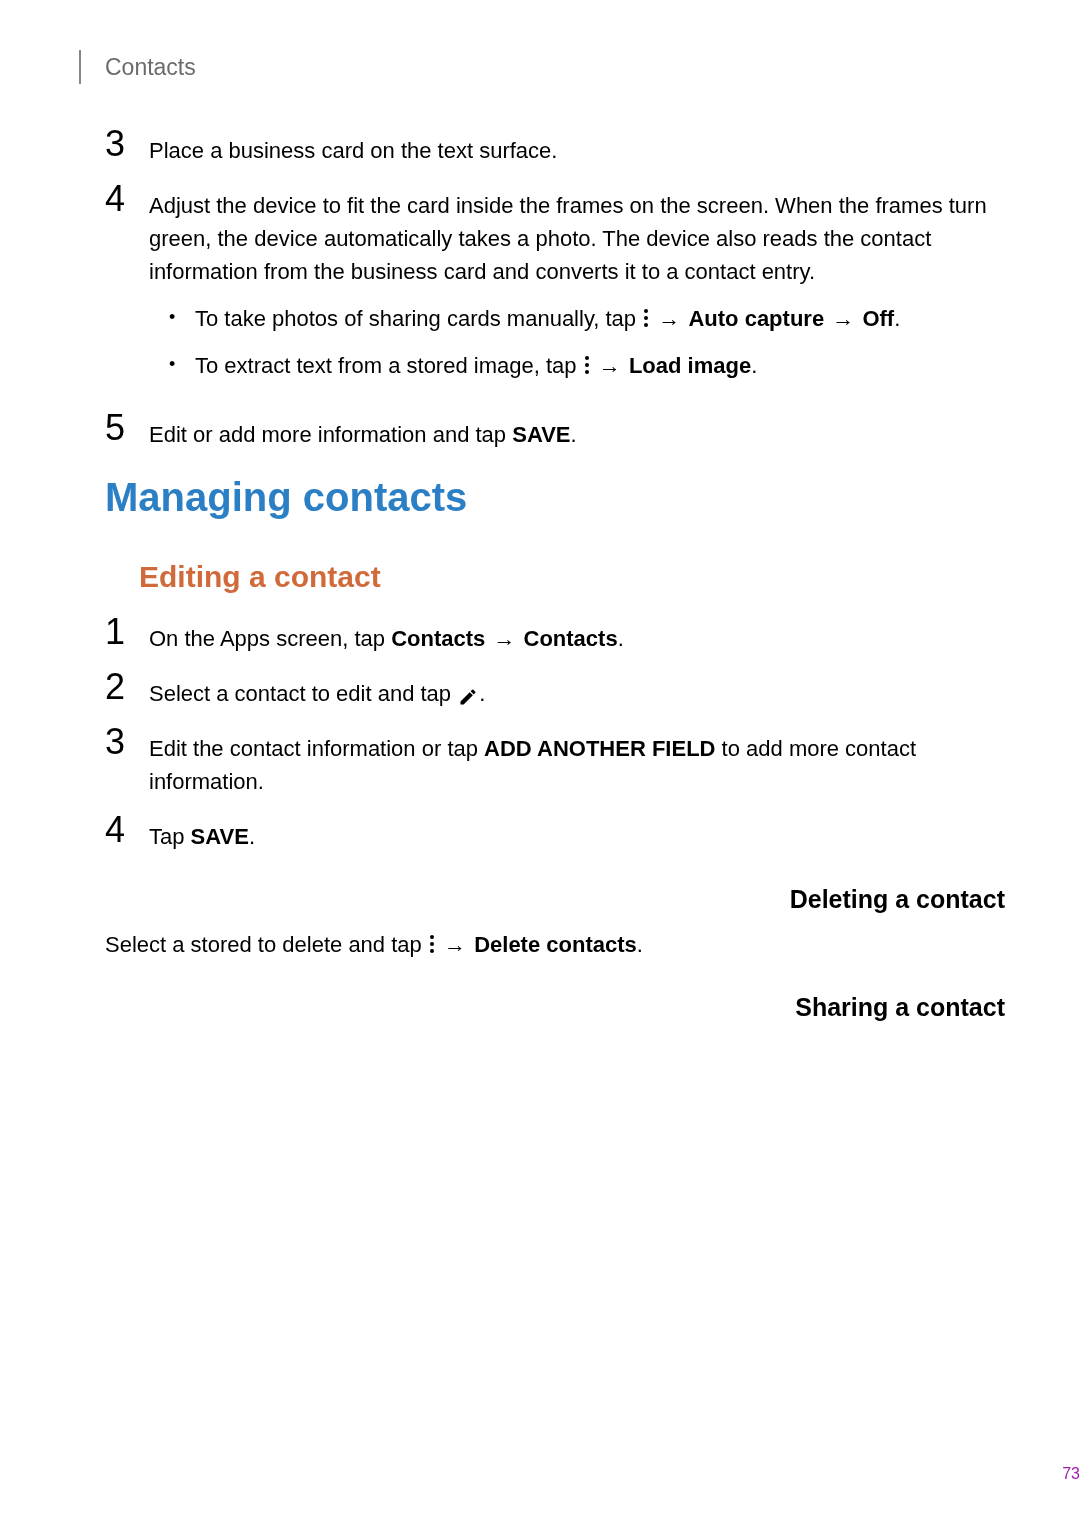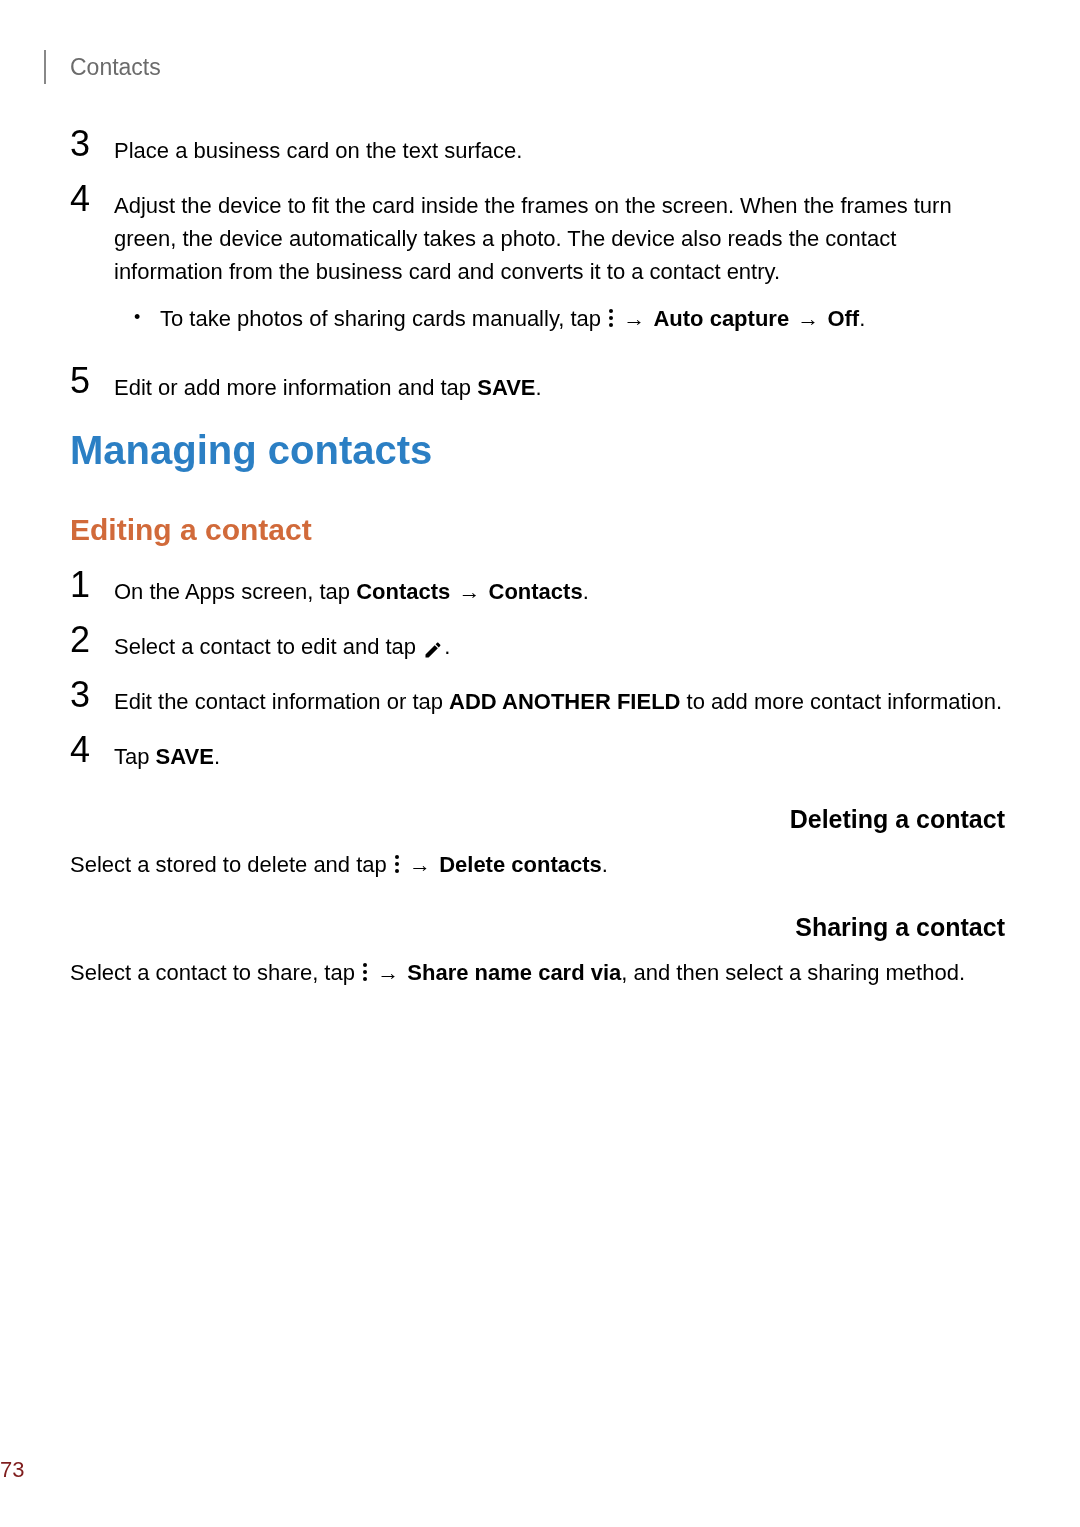--- a/index.html
+++ b/index.html
@@ -9,21 +9,21 @@
     }
     body {
       width: 1080px;
       height: 1527px;
       background: #ffffff;
       font-family: -apple-system, BlinkMacSystemFont, "Segoe UI", Arial, sans-serif;
       color: #000000;
       position: relative;
     }
     .page {
-      padding: 50px 75px 40px 70px;
+      padding: 50px 75px 40px 105px;
     }
     .header {
       display: flex;
       align-items: center;
       margin-bottom: 48px;
       margin-left: -26px;
     }
     .header-bar {
       width: 2px;
       height: 34px;
@@ -90,20 +90,21 @@
       font-size: 40px;
       font-weight: 700;
       margin-top: 24px;
       margin-bottom: 40px;
     }
     .subsection-title {
       color: #d16a3a;
       font-size: 30px;
       font-weight: 700;
       margin-bottom: 26px;
+      margin-left: 34px;
     }
     .sub-heading {
       font-size: 25px;
       font-weight: 700;
       margin-top: 32px;
       margin-bottom: 14px;
       text-align: right;
     }
     .plain-para {
       font-size: 22px;
@@ -167,23 +168,23 @@
     }
     .icon-pencil svg {
       width: 100%;
       height: 100%;
     }
     .page-number {
       position: absolute;
       bottom: 44px;
       left: 0;
       right: 0;
-      text-align: left;
-      font-size: 22px;
-      color: #7f1d1d;
+      text-align: right;
+      font-size: 16px;
+      color: #a21caf;
     }
     .spacing-editing {
       margin-top: 10px;
     }
   </style>
 </head>
 <body>
 
 <div class="page">
   <div class="header">
@@ -204,20 +205,29 @@
         <li>
           <span>To take photos of sharing cards manually, tap </span><span class="icon-dots">
               <span></span>
               <span></span>
               <span></span>
             </span>
           <span class="arrow">→</span>
           <span class="bold">Auto capture</span>
           <span class="arrow">→</span>
           <span class="bold">Off</span><span>.</span>
+        </li>
+        <li>
+          <span>To extract text from a stored image, tap </span><span class="icon-dots">
+              <span></span>
+              <span></span>
+              <span></span>
+            </span>
+          <span class="arrow">→</span>
+          <span class="bold">Load image</span><span>.</span>
         </li>
       </ul>
     </div>
   </div>
 
   <div class="step">
     <div class="step-number">5</div>
     <div class="step-content">
       <span>Edit or add more information and tap </span><span class="bold">SAVE</span><span>.</span>
     </div>
@@ -267,24 +277,15 @@
     <span>Select a stored to delete and tap </span><span class="icon-dots">
         <span></span>
         <span></span>
         <span></span>
       </span>
     <span class="arrow">→</span>
     <span class="bold">Delete contacts</span><span>.</span>
   </p>
 
   <h3 class="sub-heading">Sharing a contact</h3>
-  <p class="plain-para">
-    <span>Select a contact to share, tap </span><span class="icon-dots">
-        <span></span>
-        <span></span>
-        <span></span>
-      </span>
-    <span class="arrow">→</span>
-    <span class="bold">Share name card via</span><span>, and then select a sharing method.</span>
-  </p>
 </div>
 
 <div class="page-number">73</div>
 
 </body></html>

